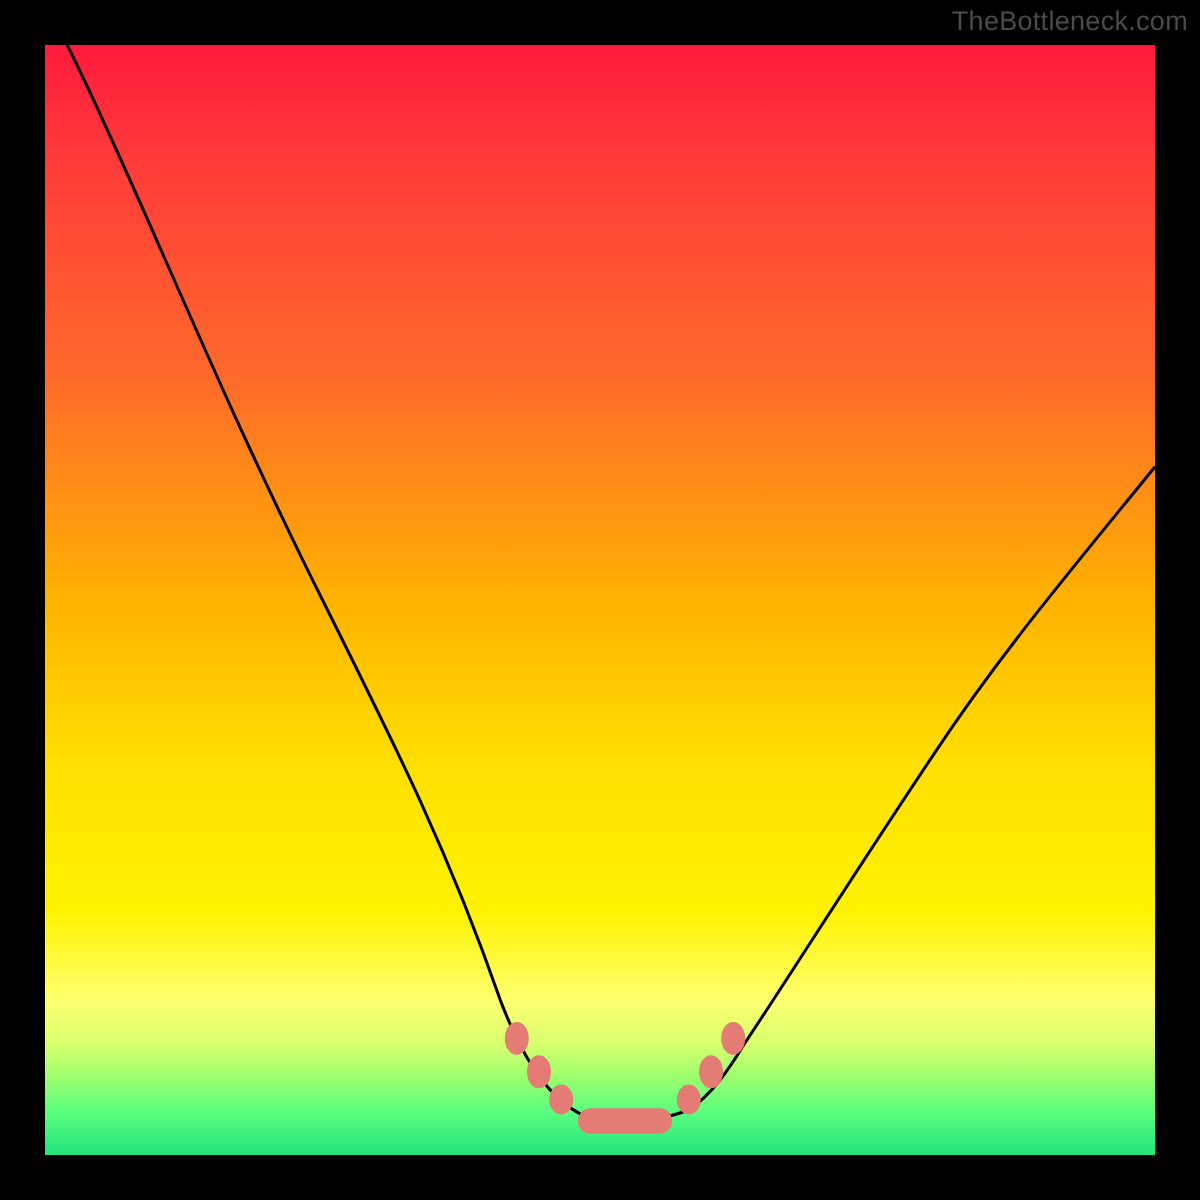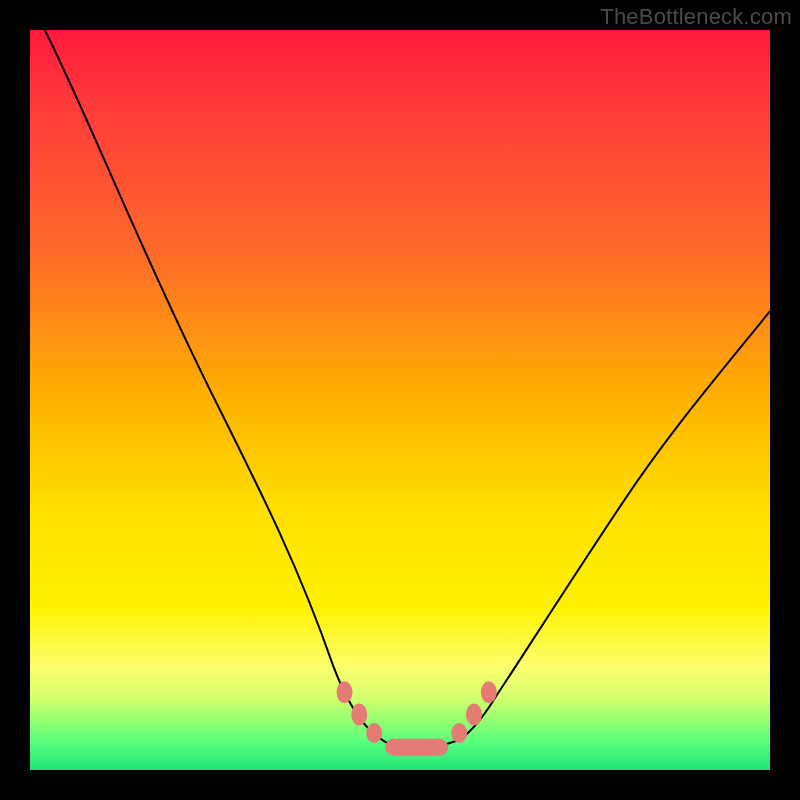--- a/index.html
+++ b/index.html
@@ -38,21 +38,21 @@
       #9cff6e 93%,
       #5cff7e 96%,
       #22e47a 100%
     );
   }
   .watermark {
     position: absolute;
     top: 4px;
     right: 8px;
     color: #4b4b4b;
-    font-size: 22px;
+    font-size: 18px;
     letter-spacing: 0.2px;
     font-weight: 500;
     user-select: none;
   }
   svg.curve {
     position: absolute;
     left: 0;
     top: 0;
     width: 740px;
     height: 740px;

